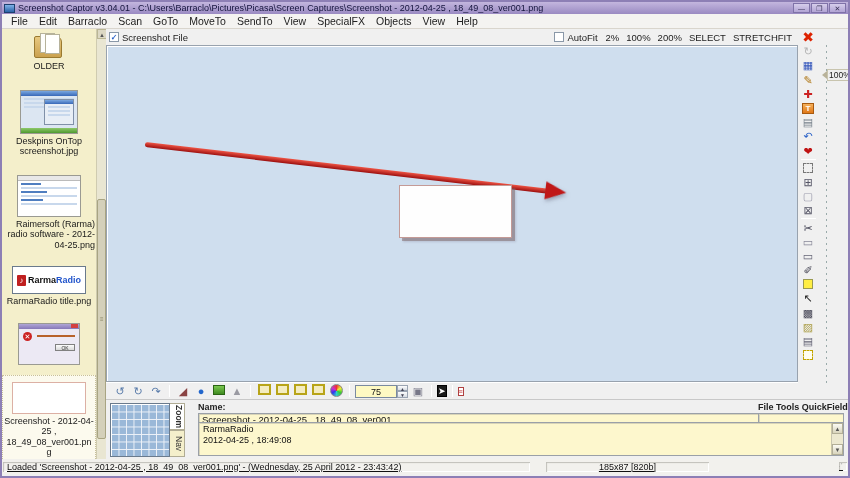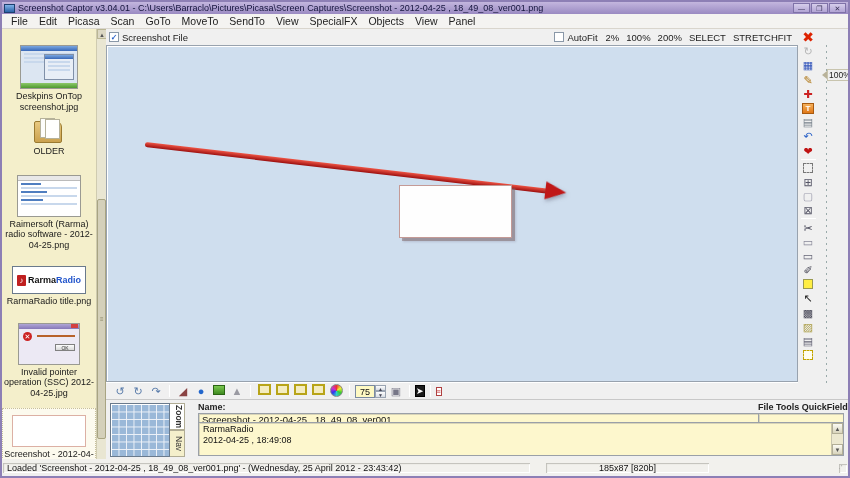--- a/index.html
+++ b/index.html
@@ -115,21 +115,21 @@
   .btoolbar { left:104px; top:380px; width:692px; height:17px; background:#f0f0f0;
     border-top:1px solid #fff; display:flex; align-items:center; gap:2px; padding-left:6px;}
   .btool { width:16px; height:14px; text-align:center; font-size:11px; line-height:14px; }
   .bsep { width:1px; height:12px; background:#c8c8c8; border-right:1px solid #fff; margin:0 3px;}
   .greenmon { width:12px; height:10px; background:linear-gradient(#7cc850,#3e8a20);
     border:1px solid #2a6414; }
   .borderic { width:13px; height:11px; border:2px solid #b8a418; background:#f4ecc0; }
   .colorwheel { width:13px; height:13px; border-radius:50%; border:1px solid #888;
     background:conic-gradient(#e33,#ee3,#3c3,#3cc,#33e,#c3c,#e33); }
   .spinner { display:flex; align-items:center; }
-  .spinval { width:20px; height:13px; background:#fef9c3; border:1px solid #7a8aa0;
+  .spinval { width:42px; height:13px; background:#fef9c3; border:1px solid #7a8aa0;
     font-size:9px; text-align:center; line-height:12px; color:#111; }
   .spinbtns { display:flex; flex-direction:column; }
   .spinbtn { width:11px; height:6.5px; font-size:5px; line-height:6px; text-align:center;
     background:linear-gradient(#fdfdfd,#d8dde4); border:1px solid #9aa4b2; color:#445;}
   .cursorbtn { width:15px; height:14px; background:#1a1a1a; color:#fff; font-size:9px;
     line-height:14px; text-align:center; border:1px solid #000;}
   .pagedoc { width:11px; height:13px; background:#fff; border:1px solid #b04040; color:#c03030;
     font-size:7px; line-height:12px; text-align:center;}
 
   
@@ -160,21 +160,21 @@
     background:#fdf7cd; border:1px solid #9aa0a8; box-shadow:inset 1px 1px 0 #d8d4b8;
     font-size:9px; line-height:11px; color:#111; padding:1px 14px 1px 4px; overflow:hidden;}
   .cscroll { position:absolute; right:0; top:0; width:12px; height:100%;
     display:flex; flex-direction:column; justify-content:space-between; background:#ece8d0;
     border-left:1px solid #c8c4ae;}
   .cscrollbtn { height:11px; font-size:6px; line-height:10px; text-align:center; color:#555;
     background:linear-gradient(#fbfaf4,#d8d4bc); border:1px solid #b2ae96;}
 
   
   .statusbar { left:0; top:457px; width:846px; height:15px; background:#f2f1ed;
-    display:flex; align-items:flex-end; gap:16px; padding:1px; font-size:9px; color:#111;}
+    display:flex; align-items:center; gap:16px; padding:1px; font-size:9px; color:#111;text-decoration:underline;}
   .statuscell { box-shadow:inset 1px 1px 1px #c0bfb8, inset -1px -1px 0 #fff;
     display:flex; align-items:center; padding:0 4px; white-space:nowrap; overflow:hidden;}
   .cell-msg { width:572px; }
   .cell-size { width:176px; justify-content:center; }
   .cell-a { width:44px; } .cell-b { width:44px; }
   .cell-grip { flex:1; justify-content:flex-end; color:#999; font-size:8px; }
 </style>
 </head>
 <body>
 
@@ -186,60 +186,60 @@
     <span class="winbtns">
       <span class="winbtn">—</span>
       <span class="winbtn">❐</span>
       <span class="winbtn">✕</span>
     </span>
   </div>
 
   <div class="abs menubar">
     <span class="menuitem">File</span>
     <span class="menuitem">Edit</span>
-    <span class="menuitem">Picasa</span>
+    <span class="menuitem">Barraclo</span>
     <span class="menuitem">Scan</span>
     <span class="menuitem">GoTo</span>
     <span class="menuitem">MoveTo</span>
     <span class="menuitem">SendTo</span>
     <span class="menuitem">View</span>
     <span class="menuitem">SpecialFX</span>
     <span class="menuitem">Objects</span>
     <span class="menuitem">View</span>
-    <span class="menuitem">Panel</span>
+    <span class="menuitem">Help</span>
   </div>
 
   <div class="abs sidebar">
-    <div class="thumbitem" style="margin-top:14px;">
-      <div class="mini" style="width:58px;height:44px;background:#dce6f2;">
-        <div class="tbarblue"></div>
-        <div class="minirow"></div>
-          <div class="minirow"></div>
-          <div class="minirow"></div>
-        <div class="miniwin2">
-            <div class="tbarblue" style="height:4px;"></div>
-          <div class="minirow"></div>
-            <div class="minirow"></div>
-            <div class="minirow"></div>
-          </div>
-        <div class="minigreen"></div>
-      </div>
-      <div class="thumblabel">Deskpins OnTop screenshot.jpg</div>
-    </div>
-
     <div class="thumbitem">
       <div class="folderart">
         <div class="folderback"></div>
           <div class="folderpage"></div>
           <div class="folderpage2"></div>
       </div>
       <div class="thumblabel">OLDER</div>
     </div>
 
     <div class="thumbitem" style="margin-top:14px;">
+      <div class="mini" style="width:58px;height:44px;background:#dce6f2;">
+        <div class="tbarblue"></div>
+        <div class="minirow"></div>
+          <div class="minirow"></div>
+          <div class="minirow"></div>
+        <div class="miniwin2">
+            <div class="tbarblue" style="height:4px;"></div>
+          <div class="minirow"></div>
+            <div class="minirow"></div>
+            <div class="minirow"></div>
+          </div>
+        <div class="minigreen"></div>
+      </div>
+      <div class="thumblabel">Deskpins OnTop screenshot.jpg</div>
+    </div>
+
+    <div class="thumbitem" style="margin-top:14px;text-align:right;">
       <div class="mini" style="width:64px;height:42px;">
         <div style="height:5px;background:#e8e8e8;border-bottom:1px solid #bbb;"></div>
         <div class="minirow blue" style="width:20px;"></div>
           <div class="minirow"></div>
         <div class="minirow blue" style="width:26px;"></div>
           <div class="minirow"></div>
         <div class="minirow blue" style="width:22px;"></div>
           <div class="minirow"></div>
       </div>
       <div class="thumblabel">Raimersoft (Rarma) radio software - 2012-04-25.png</div>
@@ -261,21 +261,20 @@
             <span class="redbtn"></span>
           </div>
         <div class="errbody">
           <span class="errcircle">✕</span>
           <span class="errlines">
               <span class="errline" style="display:block;"></span>
             </span>
         </div>
         <div class="okbtn">OK</div>
       </div>
-      <div class="thumblabel">Invalid pointer operation (SSC) 2012-04-25.jpg</div>
     </div>
 
     <div class="thumbitem sel" style="margin-top:8px;padding-top:6px;">
       <div class="mini" style="width:74px;height:32px;border-color:#dcb0a4;"></div>
       <div class="thumblabel">Screenshot - 2012-04-25 , 18_49_08_ver001.png</div>
     </div>
   </div>
 
   <div class="abs sidescroll">
     <div class="scrollarrow">▲</div>

